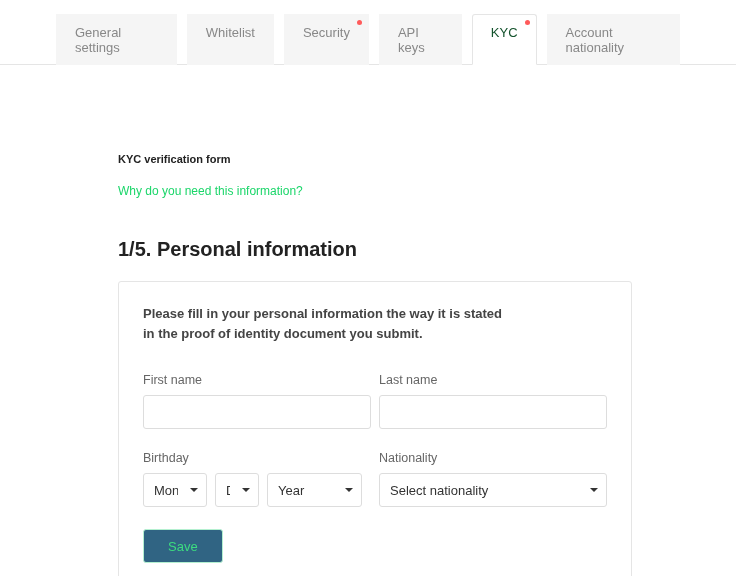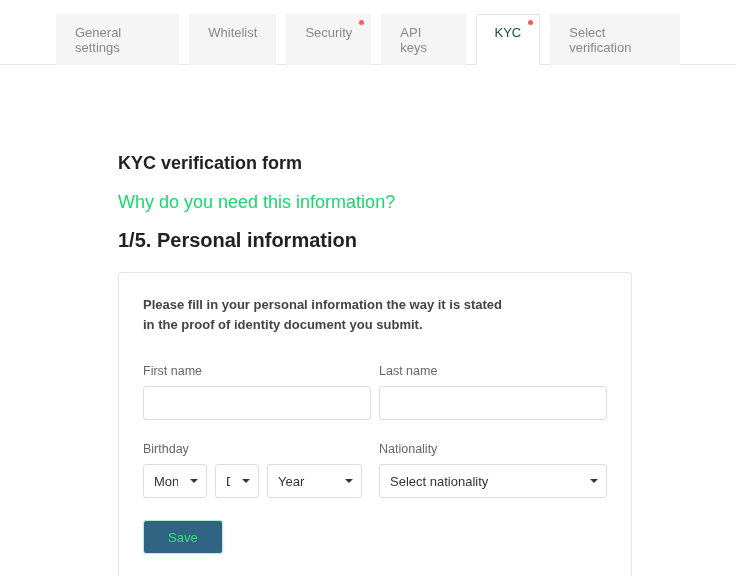--- a/index.html
+++ b/index.html
@@ -41,32 +41,32 @@
       right: 6px;
       width: 5px;
       height: 5px;
       border-radius: 50%;
       background: #ff5a5a;
     }
     .content {
       padding: 36px 60px 0 118px;
     }
     h1 {
-      font-size: 18px;
+      font-size: 11px;
       font-weight: bold;
       color: #222;
       margin-top: 52px;
       margin-bottom: 18px;
     }
     .info-link {
       color: #1bd66a;
-      font-size: 18px;
+      font-size: 12px;
       text-decoration: none;
       display: inline-block;
-      margin-bottom: 16px;
+      margin-bottom: 40px;
       cursor: pointer;
     }
     h2 {
       font-size: 20px;
       font-weight: bold;
       color: #222;
       margin-bottom: 20px;
     }
     .card {
       border: 1px solid #e5e5e5;
@@ -160,21 +160,21 @@
   </style>
 </head>
 <body>
 
 <div class="tabs">
   <div class="tab"><span>General settings</span></div>
   <div class="tab"><span>Whitelist</span></div>
   <div class="tab"><span>Security</span><span class="dot"></span></div>
   <div class="tab"><span>API keys</span></div>
   <div class="tab active"><span>KYC</span><span class="dot"></span></div>
-  <div class="tab"><span>Select verification</span></div>
+  <div class="tab"><span>Account nationality</span></div>
 </div>
 
 <div class="content">
   <h1>KYC verification form</h1>
   <a class="info-link">Why do you need this information?</a>
   <h2>1/5. Personal information</h2>
 
   <div class="card">
     <p class="instruction">Please fill in your personal information the way it is stated in the proof of identity document you submit.</p>
 

